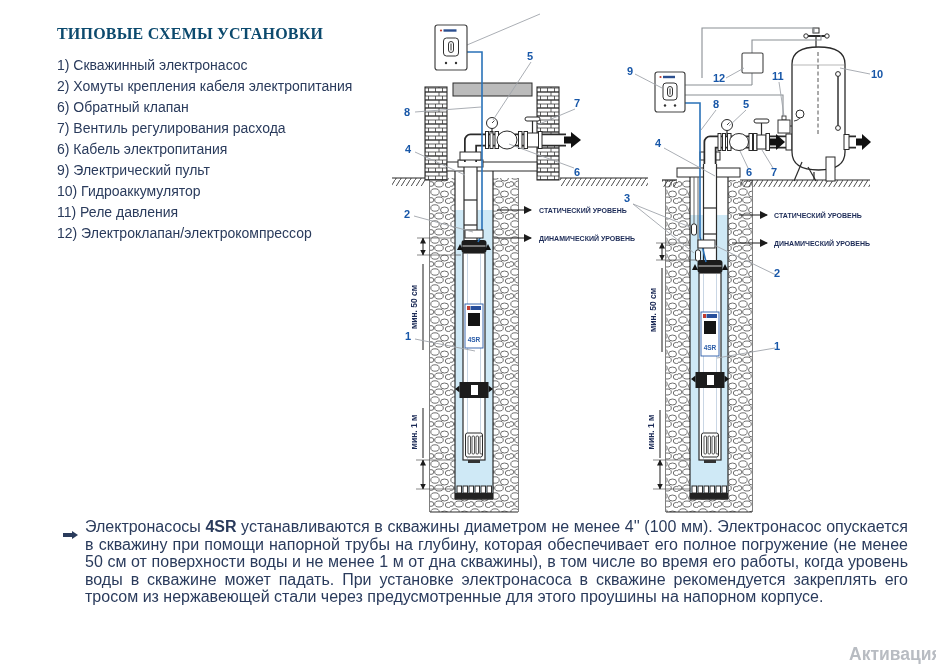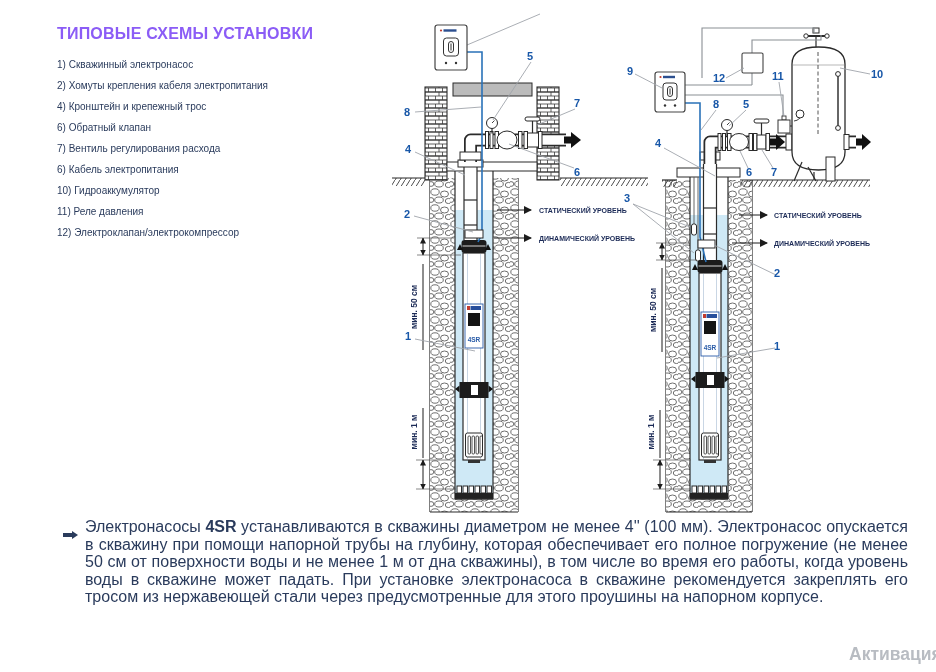--- a/index.html
+++ b/index.html
@@ -1,21 +1,21 @@
 <!DOCTYPE html>
 <html><head>
 <meta charset="utf-8">
 <style>
   html,body{margin:0;padding:0;background:#e8e8e8;}
   #root{position:relative;width:936px;height:672px;background:#ffffff;overflow:hidden;
         font-family:"Liberation Sans",sans-serif;}
   .title{position:absolute;left:57px;top:25px;font-size:16px;font-weight:bold;
-         color:#8b5cf6;letter-spacing:.2px;}
+         color:#0c4a6e;letter-spacing:.2px;font-family:Liberation Serif, serif;}
   .legend{position:absolute;left:57px;top:57px;width:315px;color:#2a3b5c;
-          font-size:10px;line-height:16.5px;}
+          font-size:14px;line-height:16.5px;}
   .li{margin-bottom:4.5px;}
   .diagram-svg{position:absolute;}
   .note{position:absolute;left:63px;top:518px;width:845px;display:flex;
         color:#2a3b5c;font-size:16px;line-height:17.5px;}
   .note-icon-wrap{flex:none;width:22px;padding-top:5px;}
   .arrow-shape{display:inline-block;position:relative;width:9px;height:4px;background:#2a3b5c;}
   .arrow-shape::after{content:'';position:absolute;right:-6px;top:-2.5px;width:0;height:0;
         border-left:6px solid #2a3b5c;border-top:4.5px solid transparent;border-bottom:4.5px solid transparent;}
   .note-text{flex:1;text-align:justify;}
   .watermark{position:absolute;left:849px;top:644px;font-size:17.5px;color:#b8bcc2;white-space:nowrap;font-weight:bold;}
@@ -69,33 +69,33 @@
   <div class="legend">
     <div class="li">
         <div>1) Скважинный электронасос</div>
         <div></div>
       </div>
     <div class="li">
         <div>2) Хомуты крепления кабеля электропитания</div>
         <div></div>
       </div>
     <div class="li">
-        <div>4) Кронштейн и крепежный трос</div>
-        <div></div>
-      </div>
-    <div class="li">
         <div>6) Обратный клапан</div>
         <div></div>
       </div>
     <div class="li">
         <div>7) Вентиль регулирования расхода</div>
         <div></div>
       </div>
     <div class="li">
         <div>6) Кабель электропитания</div>
+        <div></div>
+      </div>
+    <div class="li">
+        <div>9) Электрический пульт</div>
         <div></div>
       </div>
     <div class="li">
         <div>10) Гидроаккумулятор</div>
         <div></div>
       </div>
     <div class="li">
         <div>11) Реле давления</div>
         <div></div>
       </div>

